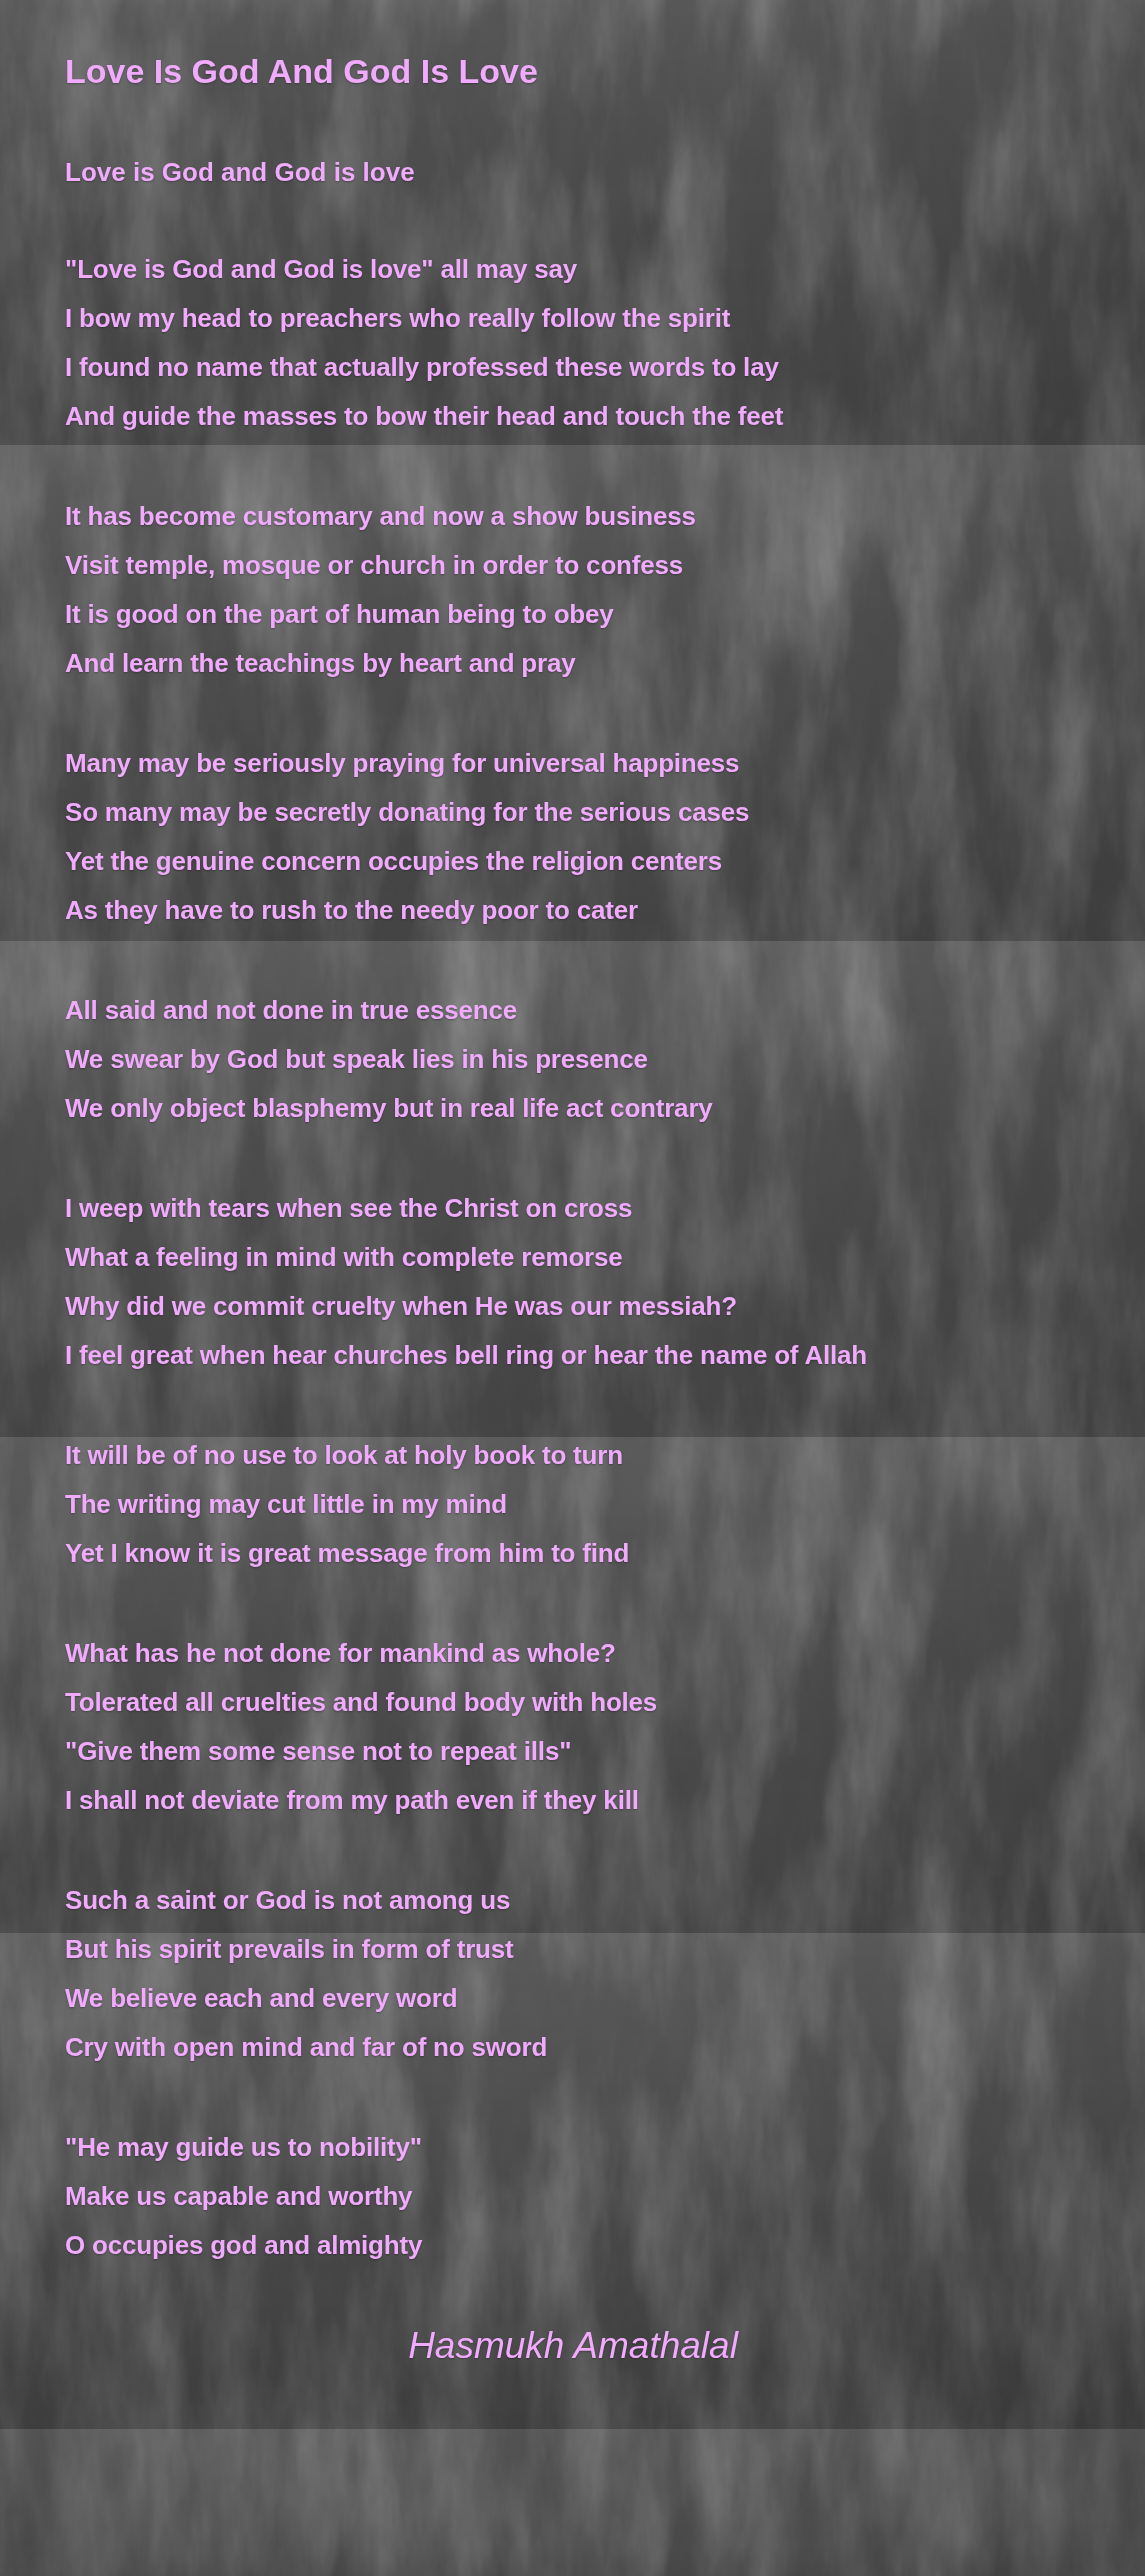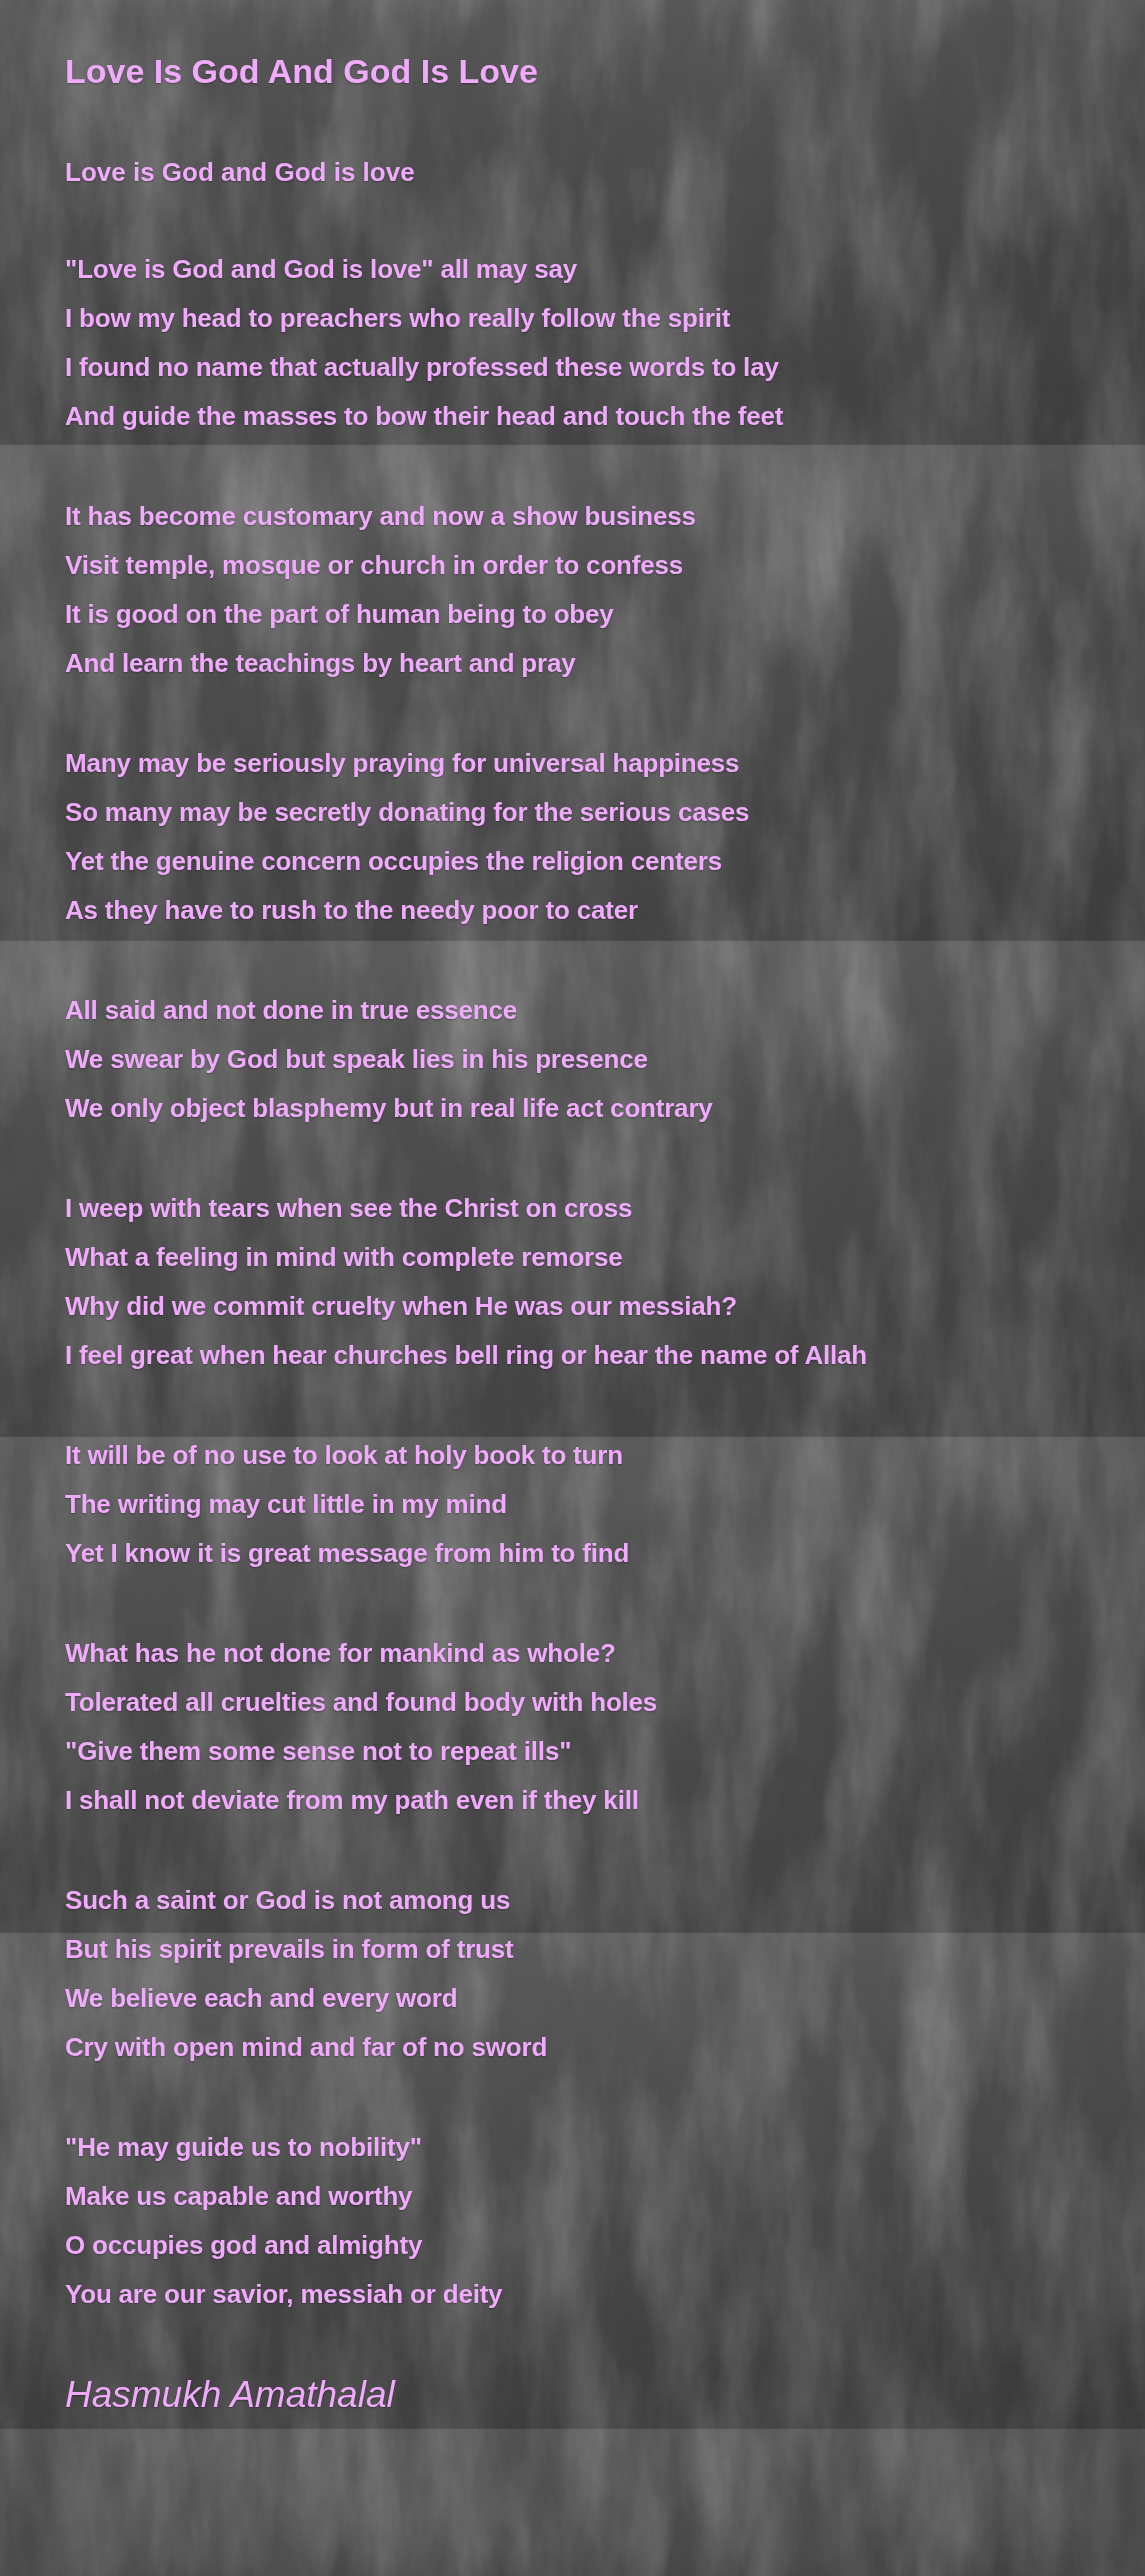--- a/index.html
+++ b/index.html
@@ -60,20 +60,21 @@
     font-weight: bold;
     letter-spacing: -0.2px;
     white-space: nowrap;
   }
   .author {
     font-size: 37px;
     line-height: 50px;
     font-style: italic;
     font-weight: normal;
     margin: 2.9px 0 0 0;
+    text-align: center;
   }
 </style>
 </head>
 <body>
 
 <svg class="texture" width="1146" height="2576" viewBox="0 0 1200 2698" xmlns="http://www.w3.org/2000/svg" aria-hidden="true">
   <defs>
     <filter id="swirlA" x="0" y="0" width="100%" height="100%">
       <feTurbulence type="fractalNoise" baseFrequency="0.016 0.0045" numOctaves="5" seed="8" stitchTiles="stitch"></feTurbulence>
       <feColorMatrix type="matrix" values="0 0 0 0 0.78  0 0 0 0 0.78  0 0 0 0 0.78  0.9 0.9 0.9 0 -1.1"></feColorMatrix>
@@ -146,18 +147,17 @@
     <div class="line">Such a saint or God is not among us</div>
     <div class="line">But his spirit prevails in form of trust</div>
     <div class="line">We believe each and every word</div>
     <div class="line">Cry with open mind and far of no sword</div>
   </section>
 
   <section class="stanza">
     <div class="line">"He may guide us to nobility"</div>
     <div class="line">Make us capable and worthy</div>
     <div class="line">O occupies god and almighty</div>
-    <div class="line">You are our savior, messiah or deity</div>
   </section>
 
   <p class="author">Hasmukh Amathalal</p>
 </main>
 
 
 </body></html>

